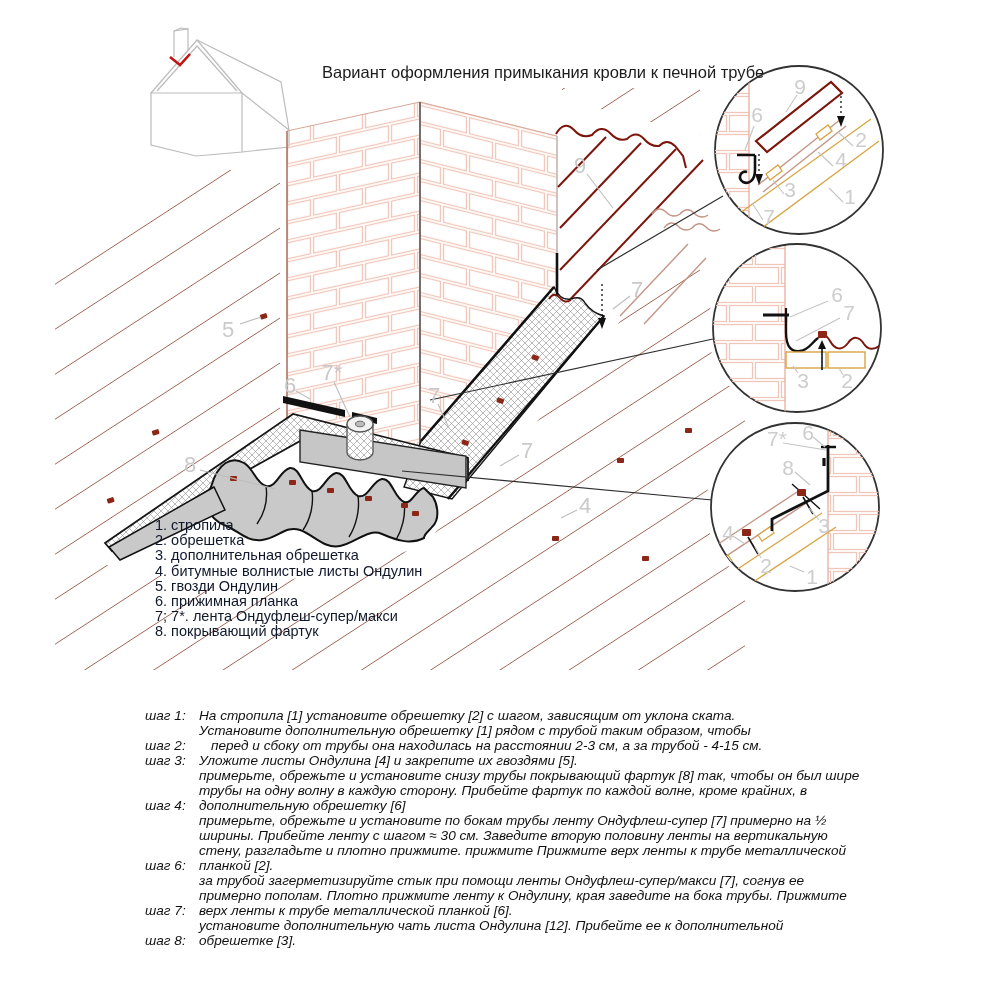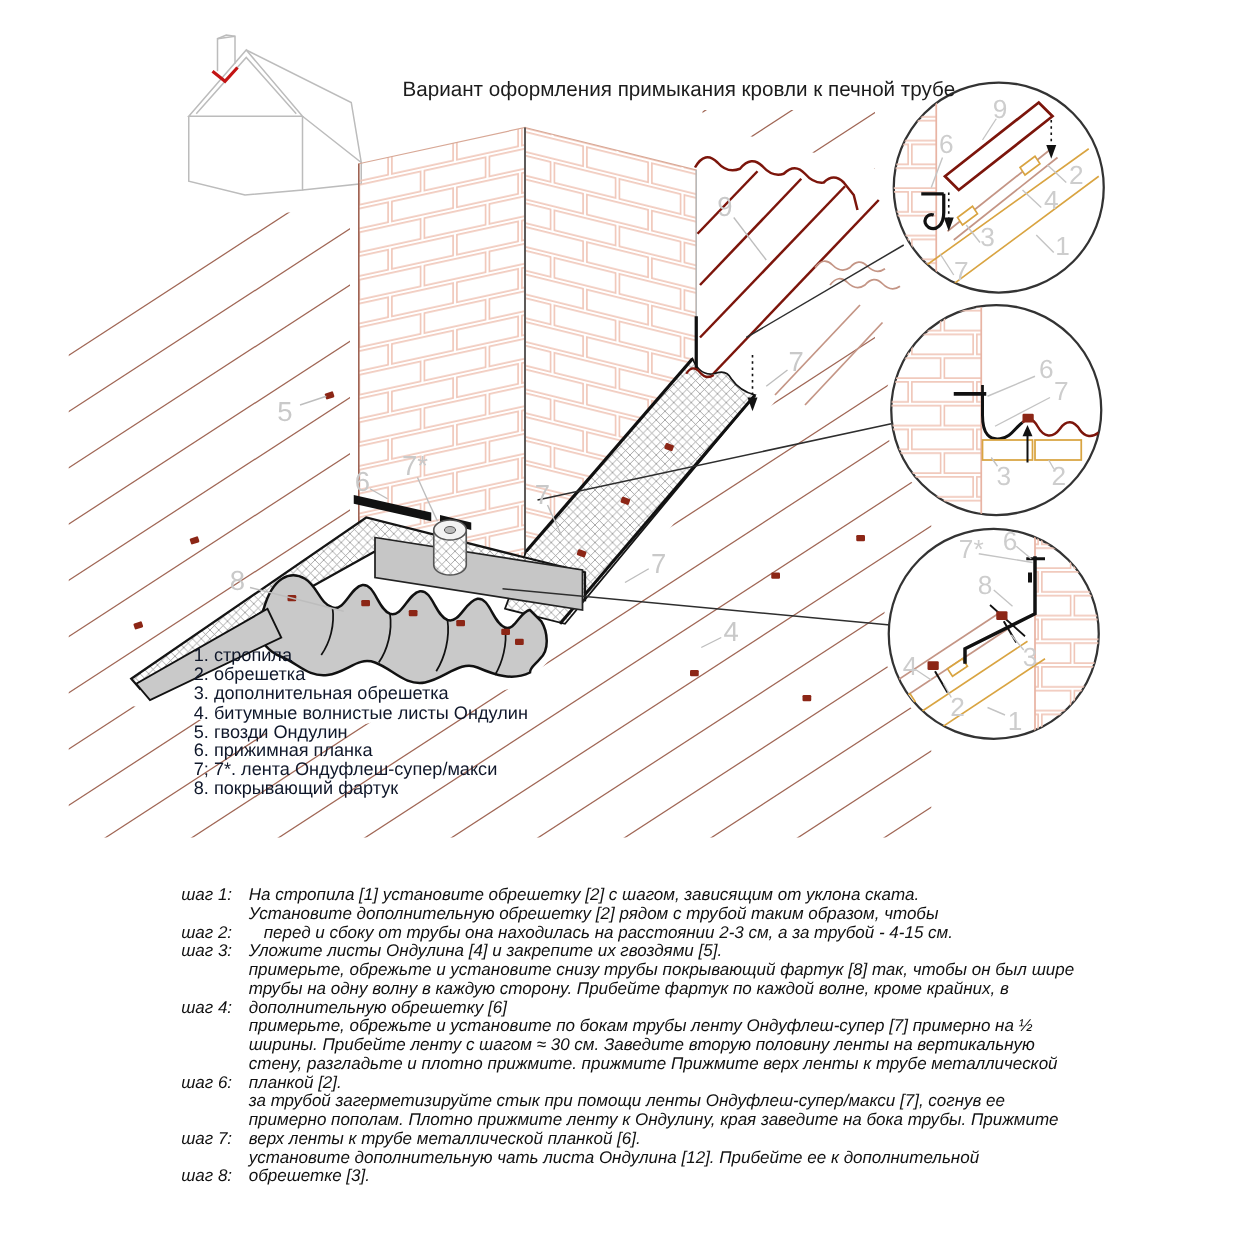--- a/index.html
+++ b/index.html
@@ -335,21 +335,21 @@
   </div>
 
   <div class="steps">
     <div class="step">
       <span class="lab">шаг 1:</span>
       <span class="txt">На стропила [1] установите обрешетку [2] с шагом, зависящим от уклона ската.</span>
     </div>
     <div class="step">
       <span class="lab">шаг 2:</span>
       <span class="txt">
-        <span>Установите дополнительную обрешетку [2] рядом с трубой таким образом, чтобы</span>
+        <span>Установите дополнительную обрешетку [1] рядом с трубой таким образом, чтобы</span>
         <div class="ind">перед и сбоку от трубы она находилась на расстоянии 2-3 см, а за трубой - 4-15 см.</div>
       </span>
     </div>
     <div class="step">
       <span class="lab">шаг 3:</span>
       <span class="txt">Уложите листы Ондулина [4] и закрепите их гвоздями [5].</span>
     </div>
     <div class="step">
       <span class="lab">шаг 4:</span>
       <span class="txt">примерьте, обрежьте и установите снизу трубы покрывающий фартук [8] так, чтобы он был шире трубы на одну волну в каждую сторону. Прибейте фартук по каждой волне, кроме крайних, в дополнительную обрешетку [6]</span>

